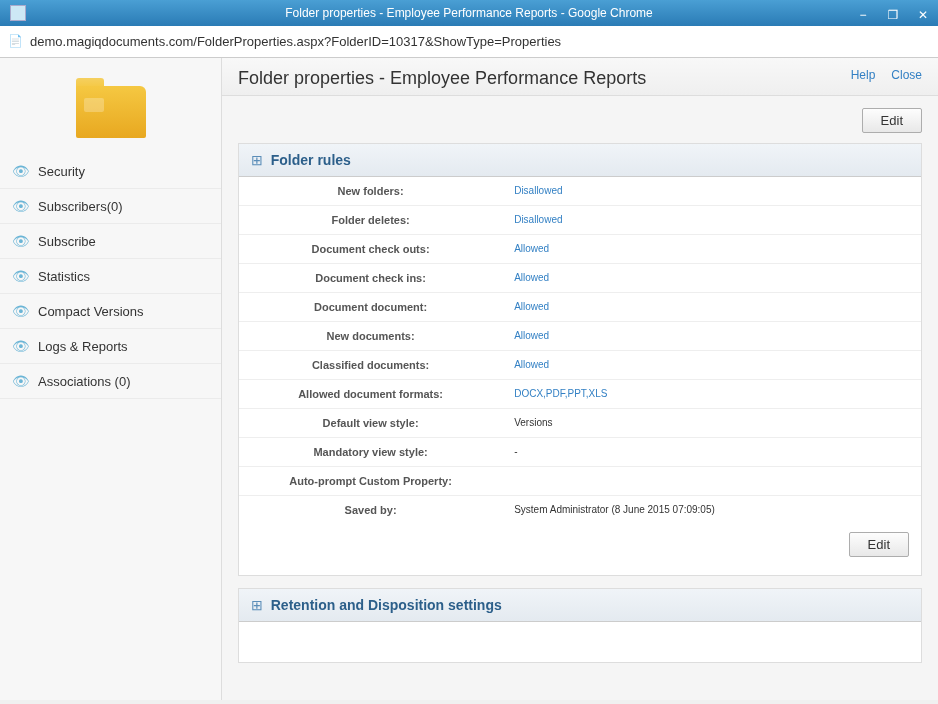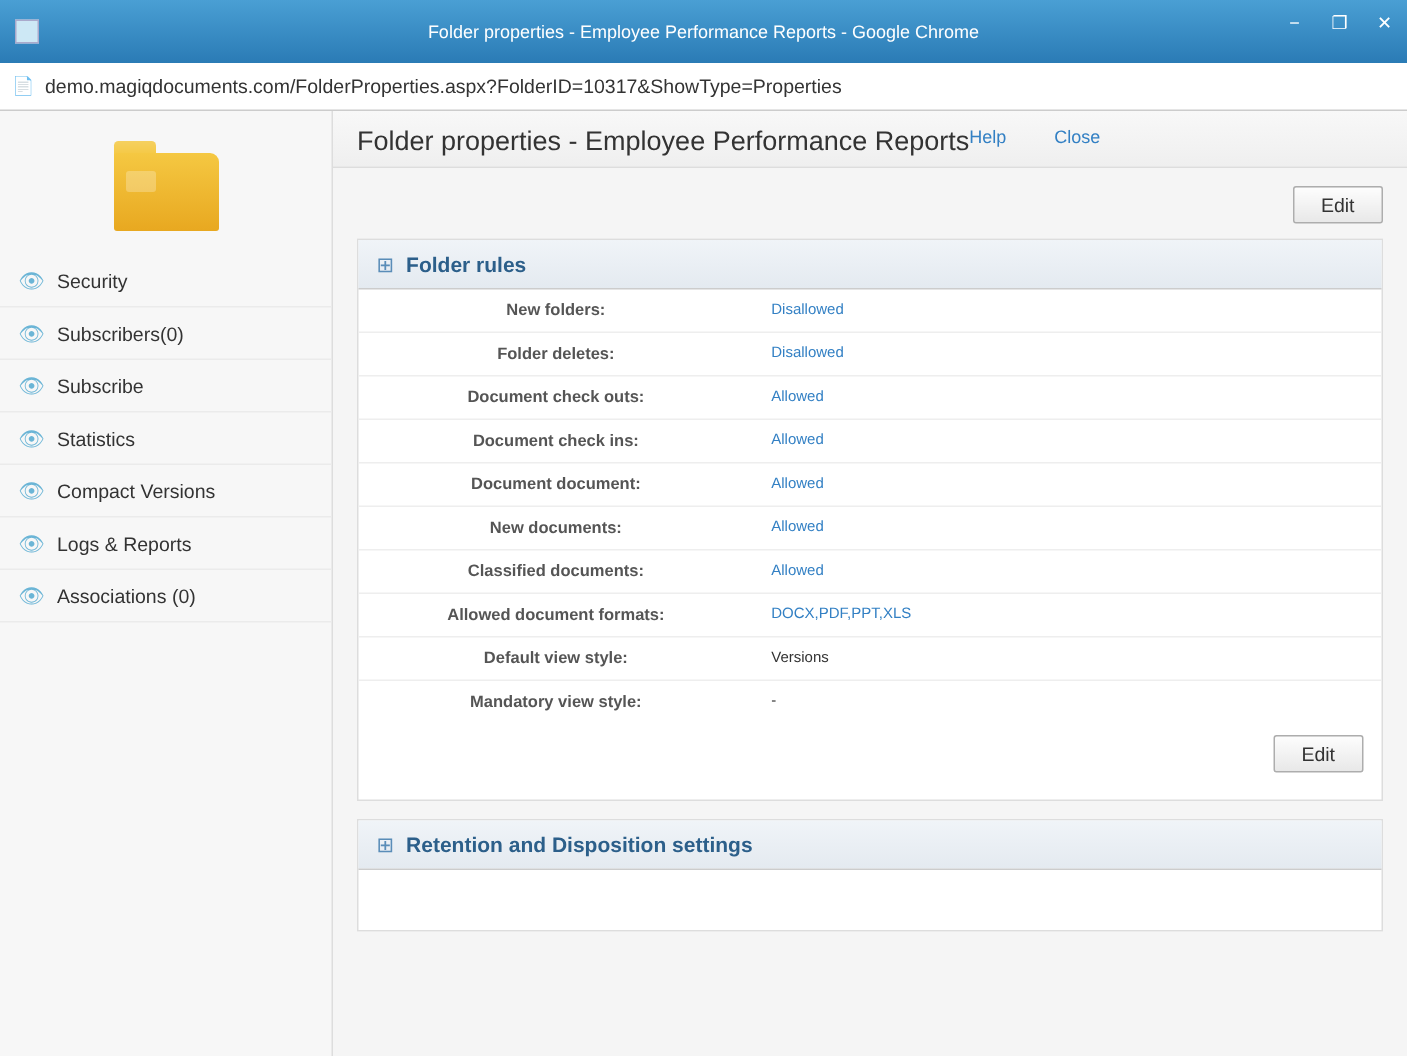--- a/index.html
+++ b/index.html
@@ -1,21 +1,21 @@
 <!DOCTYPE html>
 <html><head>
   <meta charset="utf-8">
   <style>
     * { box-sizing: border-box; margin: 0; padding: 0; }
     body { font-family: 'Segoe UI', Tahoma, Geneva, Verdana, sans-serif; font-size: 13px; background: #f0f0f0; width: 938px; height: 704px; overflow: hidden; }
 
     
     .title-bar {
       background: linear-gradient(to bottom, #4a9fd4, #2a7bb5);
-      height: 42px;
+      height: 26px;
       display: flex;
       align-items: center;
       justify-content: center;
       color: white;
       font-size: 12px;
       position: relative;
       padding: 0 10px;
     }
     .title-bar-icon {
       position: absolute;
@@ -144,30 +144,31 @@
       overflow: hidden;
       background: #f5f5f5;
     }
 
     
     .content-header {
       background: linear-gradient(to bottom, #f8f8f8, #efefef);
       border-bottom: 1px solid #ddd;
       padding: 10px 16px 6px 16px;
       display: flex;
+      justify-content: space-between;
       align-items: flex-start;
     }
     .page-title {
       font-size: 18px;
       font-weight: 300;
       color: #333;
     }
     .header-links {
       display: flex;
-      gap: 32px;
+      gap: 16px;
       font-size: 12px;
     }
     .header-link {
       color: #3380c4;
       cursor: pointer;
       text-decoration: none;
     }
 
     
     .content-scroll {
@@ -364,20 +365,28 @@
                 <td class="prop-value">DOCX,PDF,PPT,XLS</td>
               </tr>
               <tr class="prop-row">
                 <td class="prop-label">Default view style:</td>
                 <td class="prop-value plain">Versions</td>
               </tr>
               <tr class="prop-row">
                 <td class="prop-label">Mandatory view style:</td>
                 <td class="prop-value plain">-</td>
               </tr>
+              <tr class="prop-row">
+                <td class="prop-label">Auto-prompt Custom Property:</td>
+                <td class="prop-value plain"></td>
+              </tr>
+              <tr class="prop-row">
+                <td class="prop-label">Saved by:</td>
+                <td class="prop-value plain">System Administrator (8 June 2015 07:09:05)</td>
+              </tr>
             </tbody>
         </table>
         <div class="edit-btn-row" style="padding: 8px 12px;">
           <button class="btn-edit">Edit</button>
         </div>
       </div>
 
       <div class="section-panel">
         <div class="section-header">
           <span class="section-header-icon">⊞</span>

